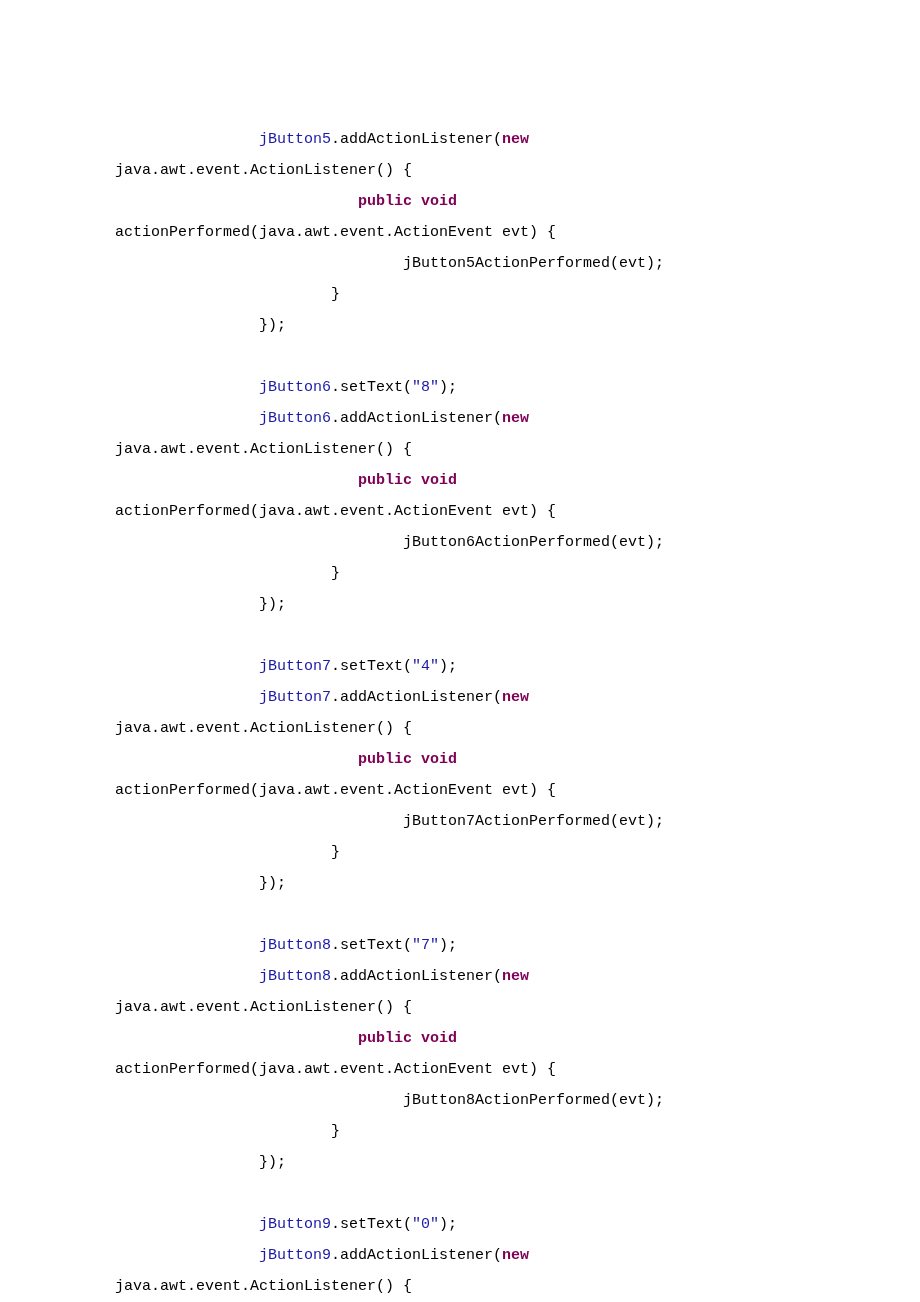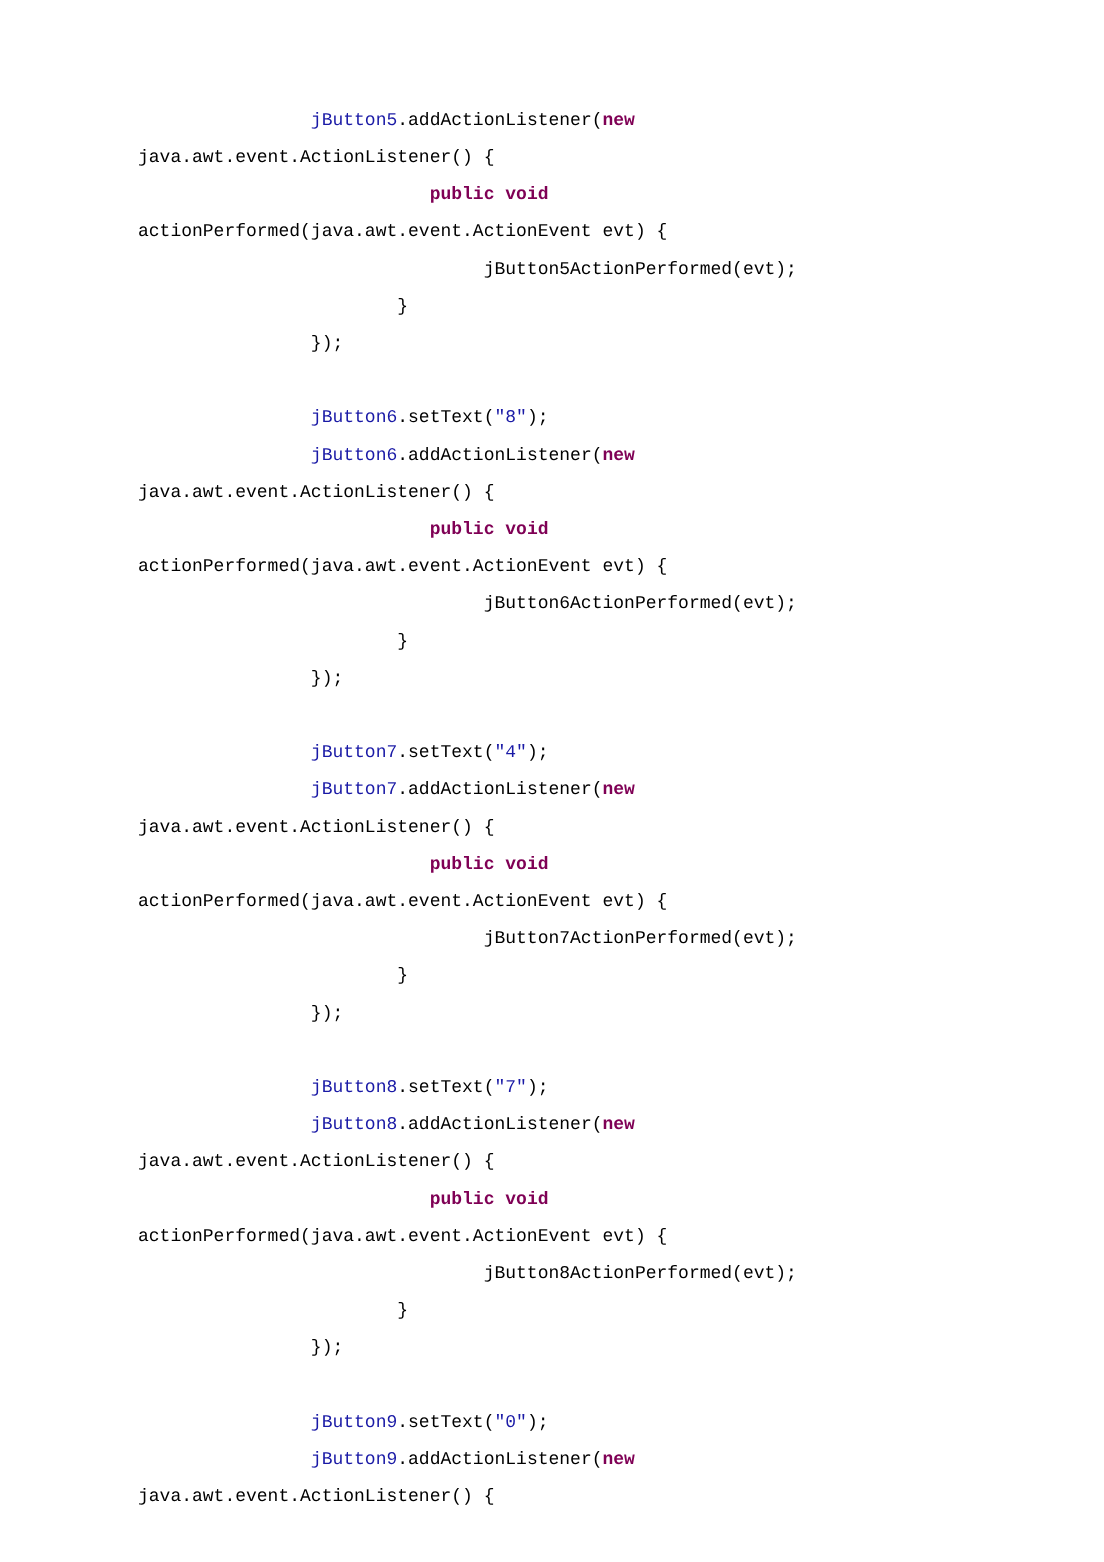--- a/index.html
+++ b/index.html
@@ -9,20 +9,21 @@
     padding: 85px 100px 60px 115px;
     box-sizing: border-box;
     background: #ffffff;
     font-family: "Courier New", Courier, monospace;
     font-size: 15px;
     line-height: 31px;
     color: #000000;
   }
   .code-area {
     white-space: pre;
+    margin-top: 39px;
   }
   .ident { color: #1a1aa6; }
   .str   { color: #1a1aa6; }
   .kw    { color: #7f0055; font-weight: bold; }
 </style>
 </head>
 <body>
 
 <div class="code-area"><span><span>                </span><span class="ident">jButton5</span><span>.addActionListener(</span><span class="kw">new</span></span>
 <span>java.awt.event.ActionListener() {</span>

